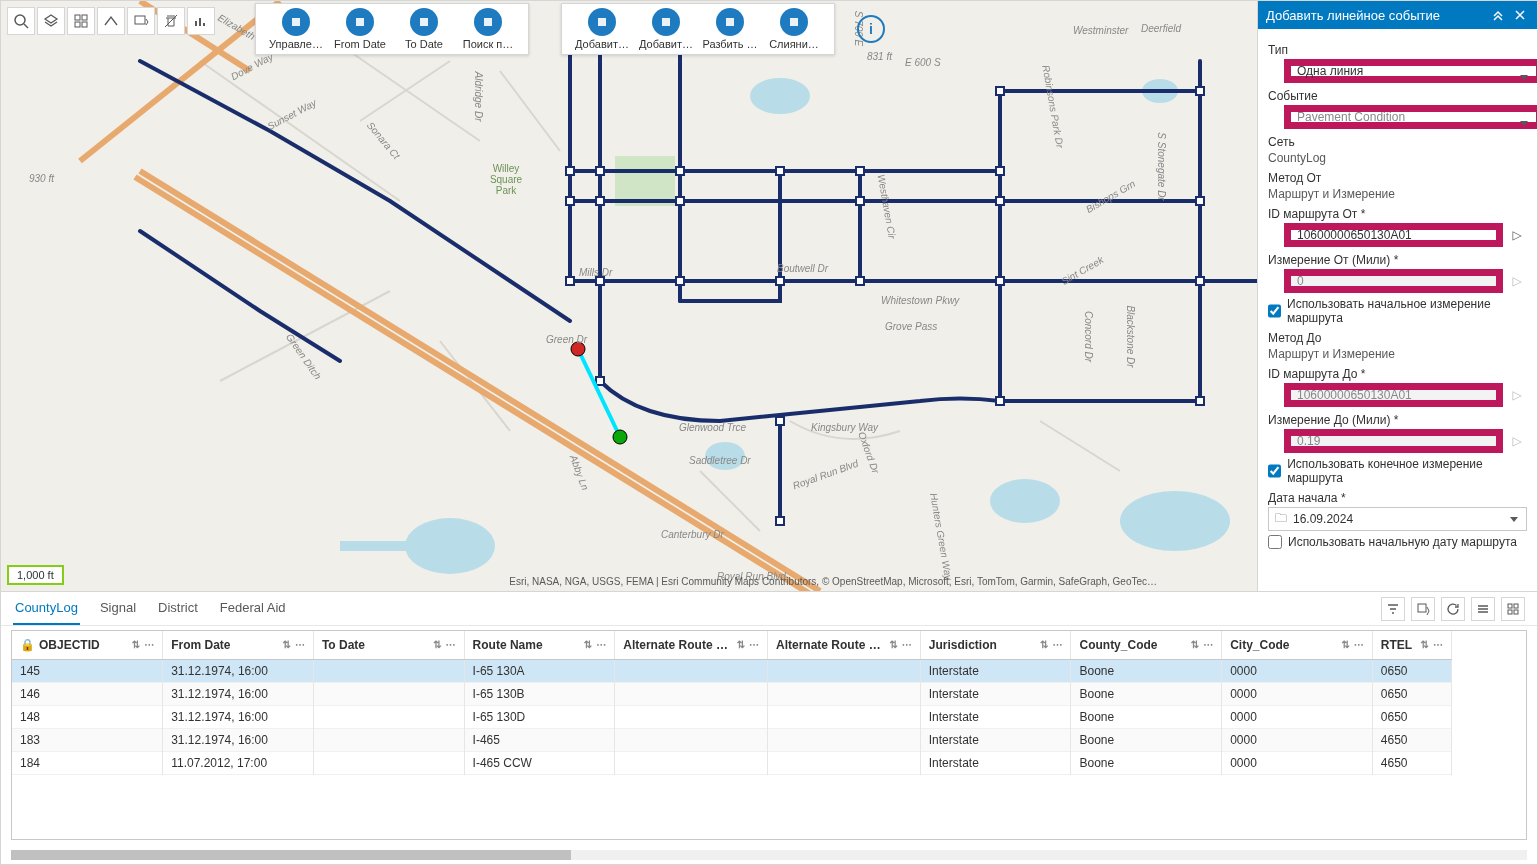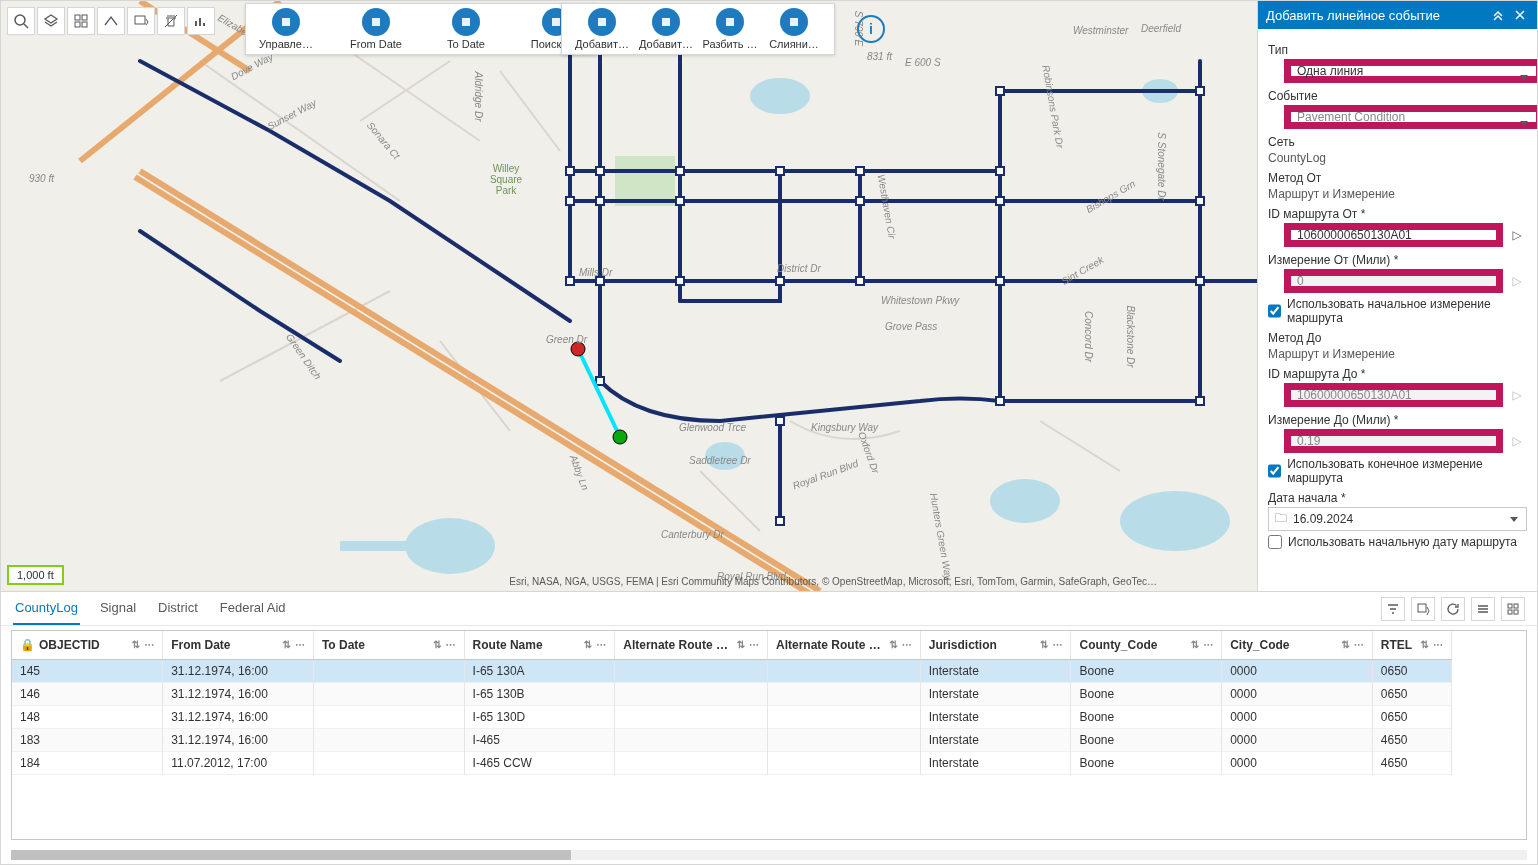--- a/index.html
+++ b/index.html
@@ -5,21 +5,21 @@
 * { box-sizing: border-box; margin: 0; padding: 0; }
 body { font-family: "Segoe UI", Arial, sans-serif; font-size: 12px; color: #323232; background: #fff; overflow: hidden; }
 .app { width: 1538px; height: 865px; position: relative; border: 1px solid #d6d6d6; }
 .top-area { position: absolute; top: 0; left: 0; right: 0; height: 590px; }
 .map-bg { position: absolute; inset: 0; background: #f0efe9; }
 .map-bg svg { width: 100%; height: 100%; }
 .toolbar-left { position: absolute; top: 6px; left: 6px; display: flex; gap: 2px; z-index: 5; }
 .toolbar-left .tbtn { width: 28px; height: 28px; background: #fff; border: 1px solid #d6d6d6; display: flex; align-items: center; justify-content: center; cursor: pointer; color: #595959; }
 .toolbar-left .tbtn svg { width: 16px; height: 16px; }
 .toolbar-group { position: absolute; top: 2px; background: #fff; border: 1px solid #d6d6d6; box-shadow: 0 1px 3px rgba(0,0,0,0.15); display: flex; padding: 4px 8px; z-index: 5; }
-.toolbar-group.g1 { left: 244px; gap: 26px; }
+.toolbar-group.g1 { left: 254px; }
 .toolbar-group.g2 { left: 560px; }
 .tg-item { display: flex; flex-direction: column; align-items: center; width: 64px; cursor: pointer; }
 .tg-circle { width: 28px; height: 28px; border-radius: 50%; background: #1f7bbf; display: flex; align-items: center; justify-content: center; margin-bottom: 2px; }
 .tg-circle svg { width: 14px; height: 14px; fill: #fff; }
 .tg-label { font-size: 11px; color: #323232; white-space: nowrap; overflow: hidden; text-overflow: ellipsis; max-width: 60px; }
 .info-btn { position: absolute; top: 14px; left: 856px; width: 28px; height: 28px; border-radius: 50%; border: 2px solid #1f7bbf; color: #1f7bbf; display: flex; align-items: center; justify-content: center; font-weight: bold; font-size: 14px; cursor: pointer; z-index: 5; }
 .scale-bar { position: absolute; left: 6px; bottom: 6px; background: #fff; border: 2px solid #84cc16; padding: 2px 8px; font-size: 11px; z-index: 5; }
 .attrib { position: absolute; right: 380px; bottom: 4px; font-size: 10px; color: #595959; z-index: 5; white-space: nowrap; }
 .m-label { position: absolute; font-size: 10px; color: #888; font-style: italic; z-index: 3; }
 .panel { position: absolute; top: 0; right: 0; width: 280px; height: 590px; background: #fff; border-left: 1px solid #d6d6d6; z-index: 10; display: flex; flex-direction: column; }
@@ -158,21 +158,21 @@
       <span class="m-label" style="left:28px;top:172px">930 ft</span>
       <span class="m-label" style="left:866px;top:50px">831 ft</span>
       <span class="m-label" style="left:904px;top:56px">E 600 S</span>
       <span class="m-label" style="left:840px;top:22px;transform:rotate(90deg)">S 700 E</span>
       <span class="m-label" style="left:478px;top:162px;font-style:normal;color:#6c9455;text-align:center;width:54px">Willey Square Park</span>
       <span class="m-label" style="left:372px;top:42px">Anson Park</span>
       <span class="m-label" style="left:228px;top:60px;transform:rotate(-28deg)">Dove Way</span>
       <span class="m-label" style="left:264px;top:108px;transform:rotate(-28deg)">Sunset Way</span>
       <span class="m-label" style="left:214px;top:24px;transform:rotate(30deg)">Elizabeth Ln</span>
       <span class="m-label" style="left:578px;top:266px">Mills Dr</span>
-      <span class="m-label" style="left:776px;top:262px">District Dr</span>
+      <span class="m-label" style="left:776px;top:262px">Boutwell Dr</span>
       <span class="m-label" style="left:545px;top:333px">Green Dr</span>
       <span class="m-label" style="left:884px;top:320px">Grove Pass</span>
       <span class="m-label" style="left:880px;top:294px">Whitestown Pkwy</span>
       <span class="m-label" style="left:678px;top:421px">Glenwood Trce</span>
       <span class="m-label" style="left:810px;top:421px">Kingsbury Way</span>
       <span class="m-label" style="left:688px;top:454px">Saddletree Dr</span>
       <span class="m-label" style="left:560px;top:466px;transform:rotate(70deg)">Abby Ln</span>
       <span class="m-label" style="left:846px;top:446px;transform:rotate(70deg)">Oxford Dr</span>
       <span class="m-label" style="left:790px;top:468px;transform:rotate(-20deg)">Royal Run Blvd</span>
       <span class="m-label" style="left:716px;top:570px">Royal Run Blvd</span>

